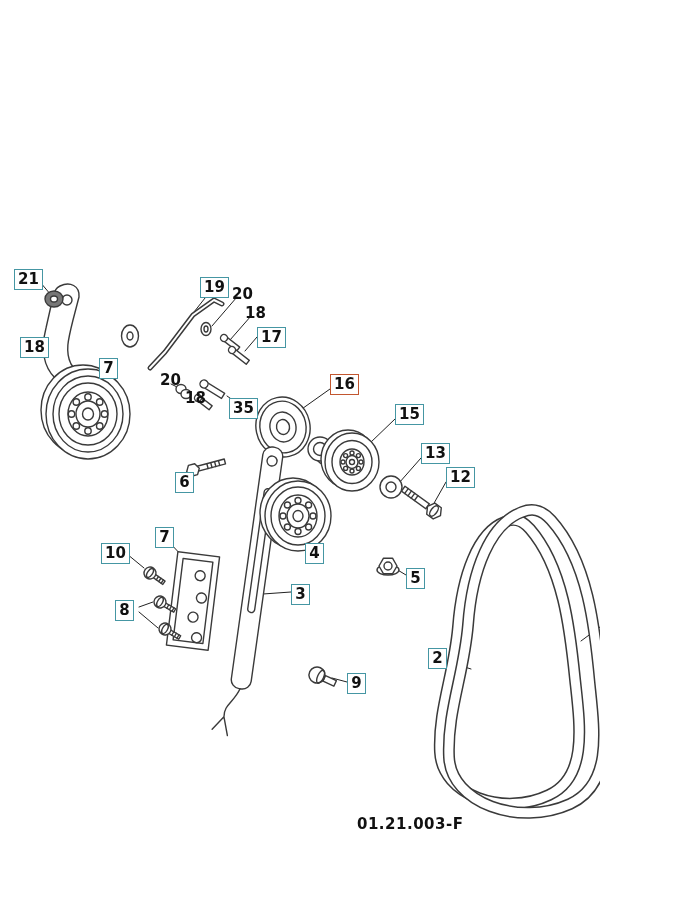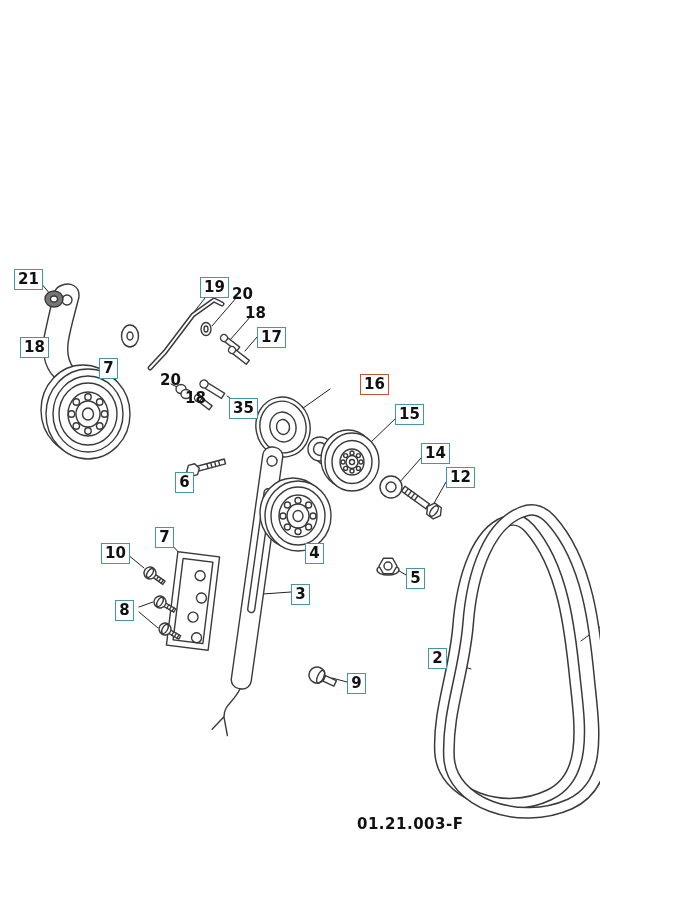--- a/index.html
+++ b/index.html
@@ -258,24 +258,24 @@
   <div>
       <div class="callout" style="left: 14px; top: 269px; border-color: rgb(69, 150, 163);">21</div>
       <div class="callout" style="left: 200px; top: 277px; border-color: rgb(69, 150, 163);">19</div>
       <div class="callout plain" style="left: 232px; top: 285px;">20</div>
       <div class="callout plain" style="left: 245px; top: 304px;">18</div>
       <div class="callout" style="left: 257px; top: 327px; border-color: rgb(69, 150, 163);">17</div>
       <div class="callout" style="left: 20px; top: 337px; border-color: rgb(69, 150, 163);">18</div>
       <div class="callout" style="left: 99px; top: 358px; border-color: rgb(69, 150, 163);">7</div>
       <div class="callout plain" style="left: 160px; top: 371px;">20</div>
       <div class="callout plain" style="left: 185px; top: 389px;">18</div>
-      <div class="callout" style="left: 330px; top: 374px; border-color: rgb(194, 86, 47); margin-left: 30px;">16</div>
+      <div class="callout" style="left: 330px; top: 374px; border-color: rgb(194, 86, 47);">16</div>
       <div class="callout" style="left: 229px; top: 398px; border-color: rgb(69, 150, 163);">35</div>
       <div class="callout" style="left: 395px; top: 404px; border-color: rgb(69, 150, 163);">15</div>
-      <div class="callout" style="left: 421px; top: 443px; border-color: rgb(69, 150, 163);">14</div>
+      <div class="callout" style="left: 421px; top: 443px; border-color: rgb(69, 150, 163);">13</div>
       <div class="callout" style="left: 446px; top: 467px; border-color: rgb(69, 150, 163);">12</div>
       <div class="callout" style="left: 175px; top: 472px; border-color: rgb(69, 150, 163);">6</div>
       <div class="callout" style="left: 155px; top: 527px; border-color: rgb(69, 150, 163);">7</div>
       <div class="callout" style="left: 101px; top: 543px; border-color: rgb(69, 150, 163);">10</div>
       <div class="callout" style="left: 305px; top: 543px; border-color: rgb(69, 150, 163);">4</div>
       <div class="callout" style="left: 406px; top: 568px; border-color: rgb(69, 150, 163);">5</div>
       <div class="callout" style="left: 291px; top: 584px; border-color: rgb(69, 150, 163);">3</div>
       <div class="callout" style="left: 115px; top: 600px; border-color: rgb(69, 150, 163);">8</div>
       <div class="callout" style="left: 604px; top: 613px; border-color: rgb(69, 150, 163);">1</div>
       <div class="callout" style="left: 428px; top: 648px; border-color: rgb(69, 150, 163);">2</div>

